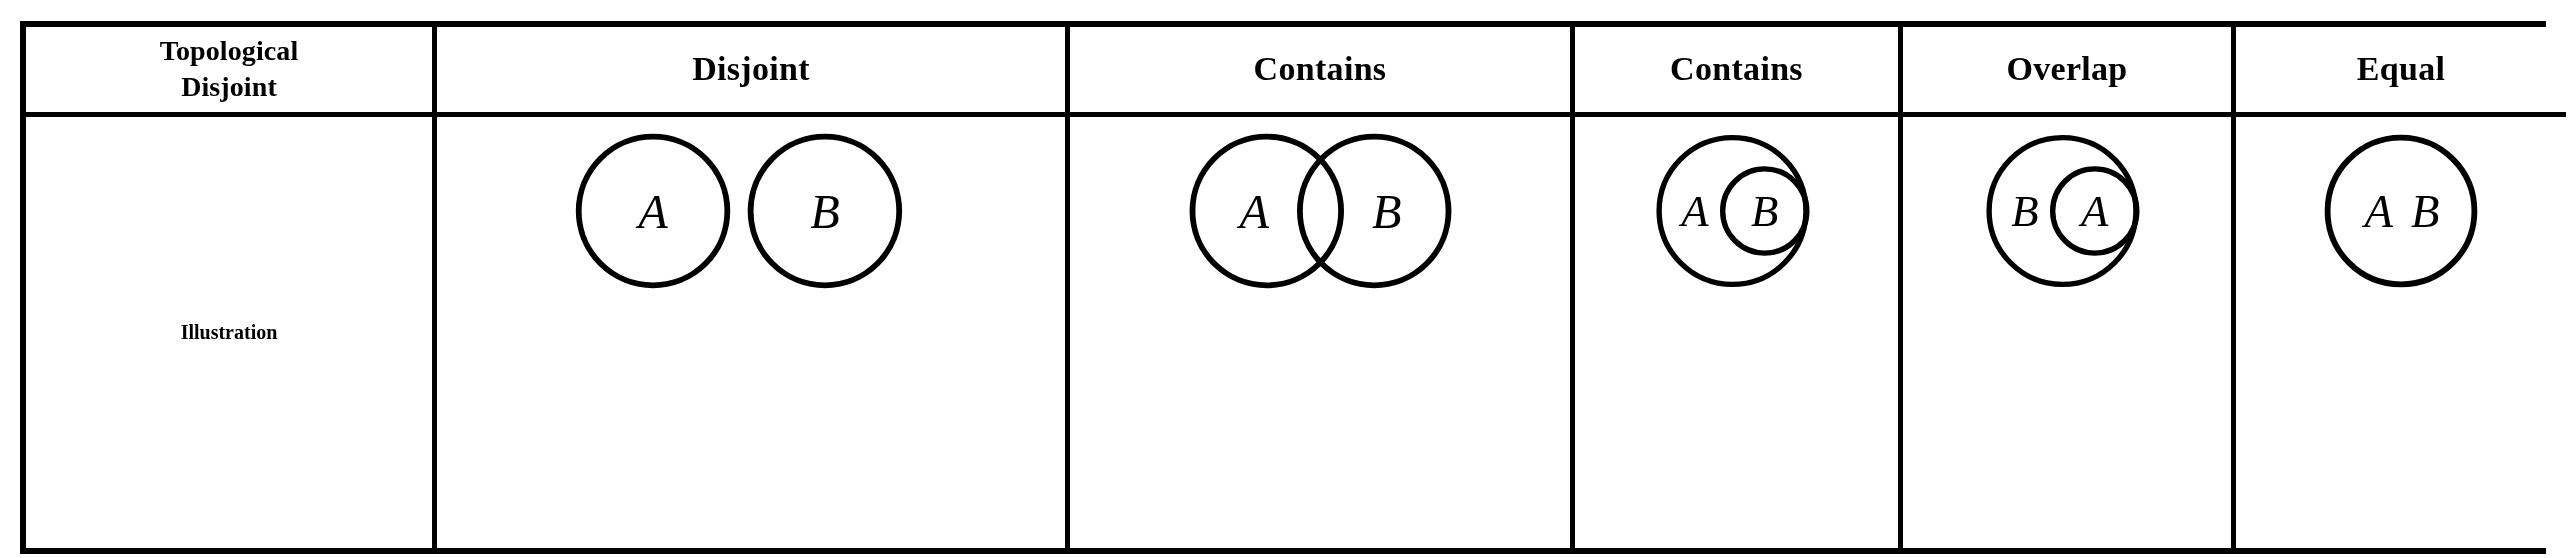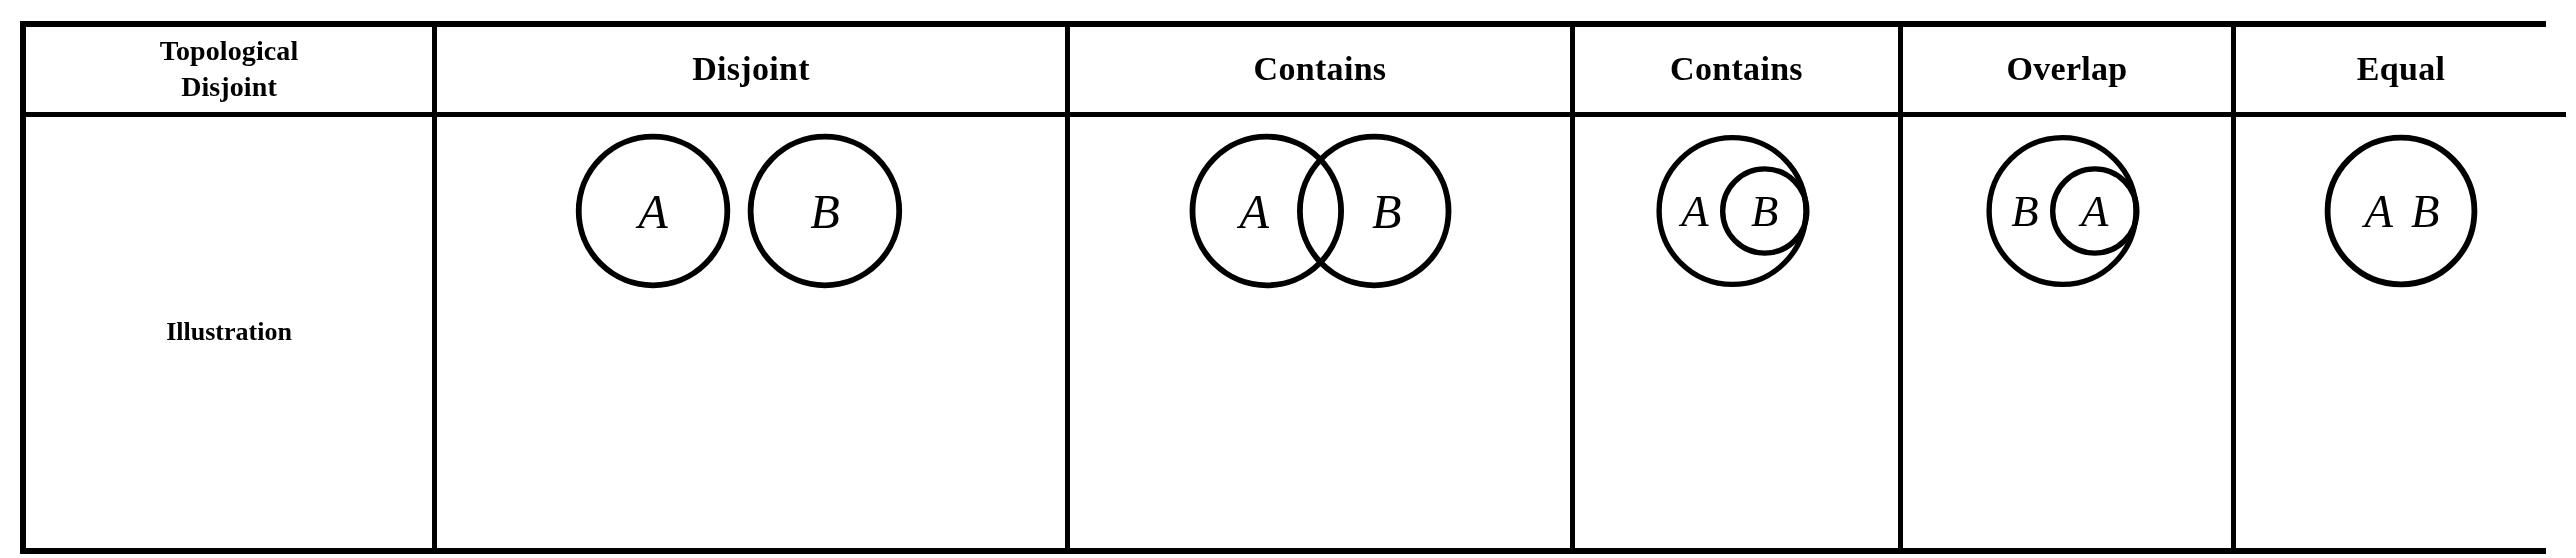--- a/index.html
+++ b/index.html
@@ -72,21 +72,21 @@
     letter-spacing: 0.1px;
   }
   .hdr-plain {
     font-weight: bold;
     font-size: 34px;
     line-height: 1.05;
     letter-spacing: 0.3px;
   }
   .rowlabel-bold {
     font-weight: bold;
-    font-size: 26px;
+    font-size: 20px;
     line-height: 1.25;
   }
 
   
   .illus {
     position: relative;
     width: 100%;
     height: 100%;
   }
   .illus svg {

